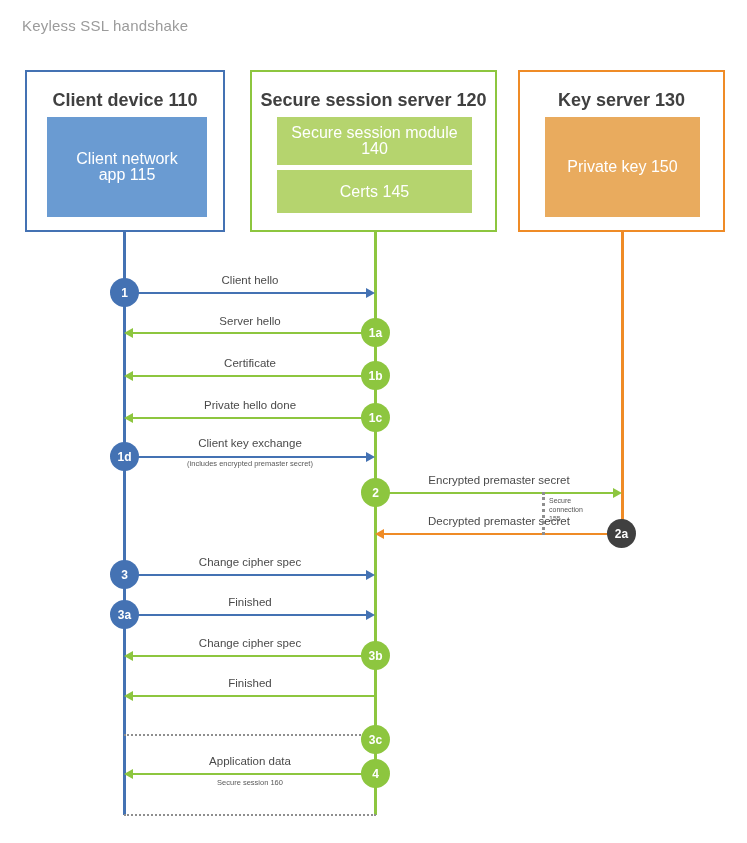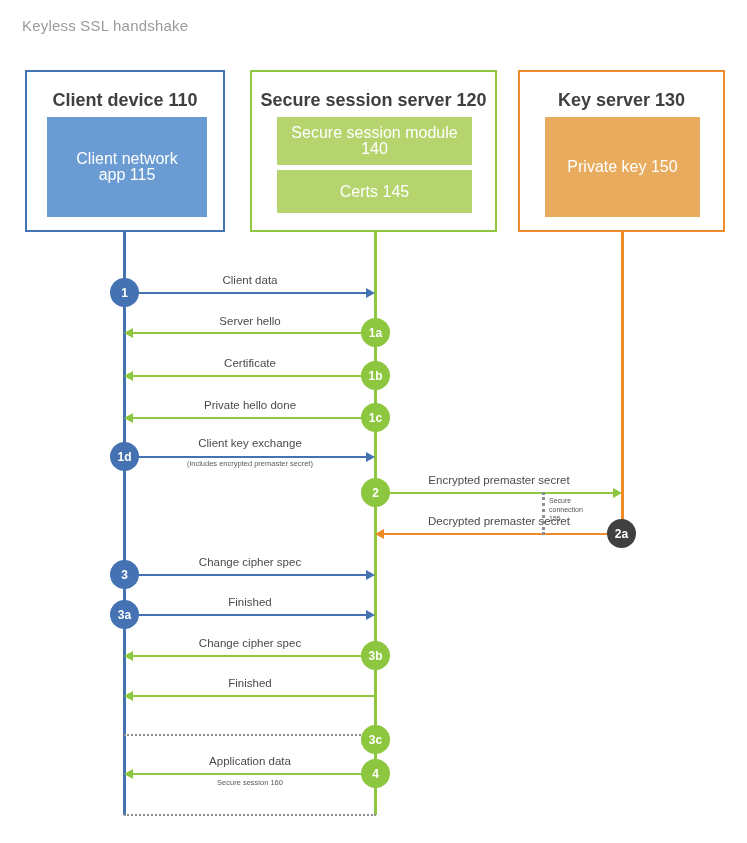--- a/index.html
+++ b/index.html
@@ -121,21 +121,21 @@
     </div>
   </div>
 
   <div class="lifeline" id="ll-client"></div>
   <div class="lifeline" id="ll-server"></div>
   <div class="lifeline" id="ll-key"></div>
 
   <div class="dotline-h" style="left:124px;top:734px;width:252px;"></div>
   <div class="dotline-h" style="left:124px;top:814px;width:252px;"></div>
 
-  <div class="msg" style="left:124px;top:274px;width:252px;">Client data</div>
+  <div class="msg" style="left:124px;top:274px;width:252px;">Client hello</div>
   <div class="arrow right a-blue" style="left:124px;top:292px;width:243px;">
       <i class="head"></i>
     </div>
   <div class="step s-blue" style="left:110px;top:278px;">1</div>
 
   <div class="msg" style="left:124px;top:315px;width:252px;">Server hello</div>
   <div class="arrow left a-green" style="left:132px;top:332px;width:243px;">
       <i class="head"></i>
     </div>
   <div class="step s-green" style="left:361px;top:318px;">1a</div>

